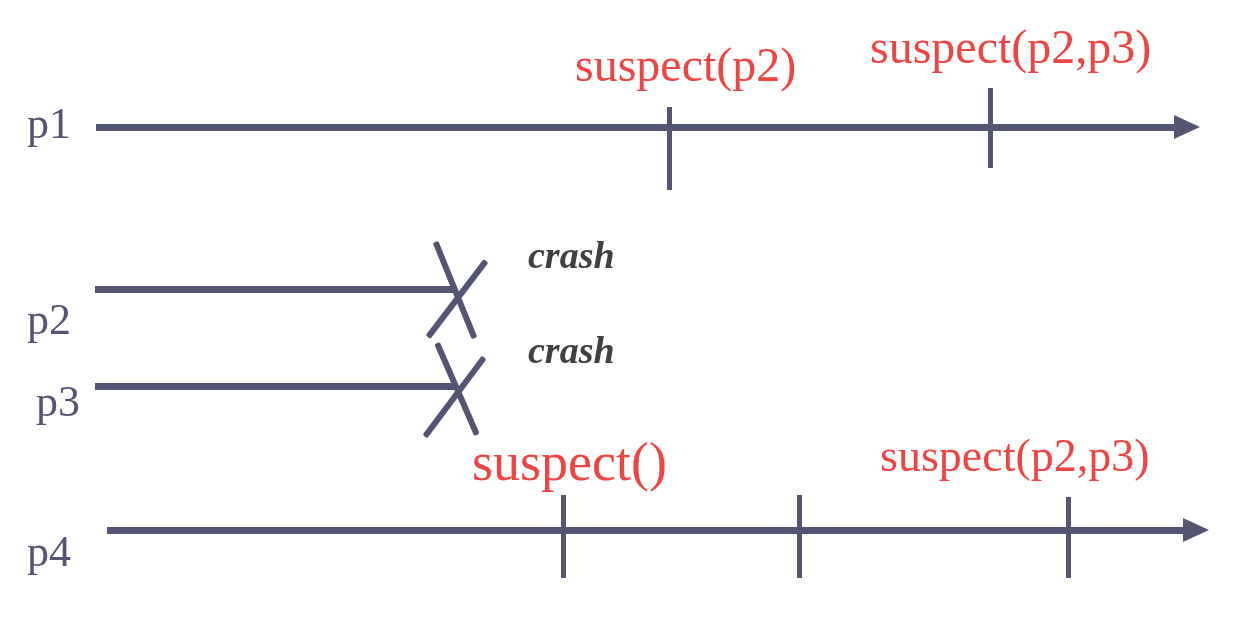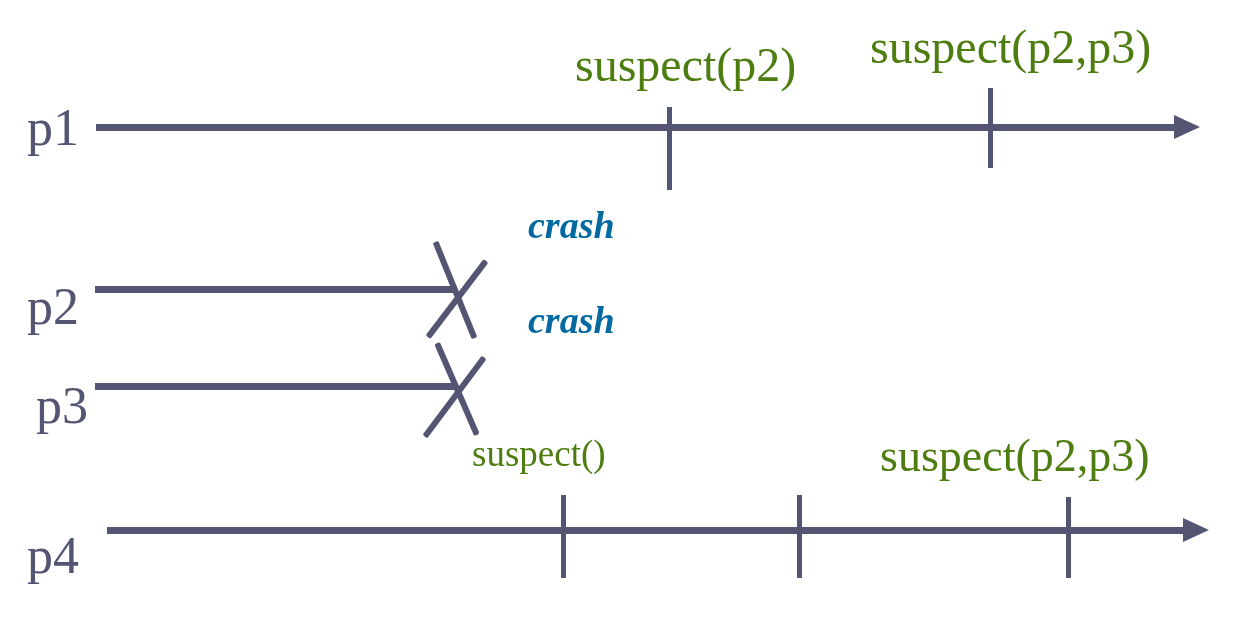--- a/index.html
+++ b/index.html
@@ -34,68 +34,69 @@
     border-left: 26px solid #545473;
   }
   .xstroke {
     position: absolute;
     height: 6px;
     background: #545473;
     border-radius: 2px;
   }
   .plabel {
     position: absolute;
-    font-size: 52px;
+    font-size: 44px;
     line-height: 1;
     color: #545473;
     white-space: nowrap;
   }
   .suspect {
     position: absolute;
     line-height: 1;
-    color: #4d7c0f;
+    color: #ef4444;
     white-space: nowrap;
   }
   .crash {
     position: absolute;
     font-size: 38px;
     font-weight: bold;
     font-style: italic;
     line-height: 1;
-    color: #0369a1;
+    color: #404040;
     white-space: nowrap;
+    margin-top: 30px;
   }
 </style>
 </head>
 <body>
 
 <div class="canvas">
 
   <span class="plabel" style="left:27px; top:102px;">p1</span>
   <div class="hline" style="left:96px; top:124px; width:1080px;"></div>
   <div class="arrowhead" style="left:1174px; top:115px;"></div>
   <div class="tick" style="left:667px; top:107px; height:83px;"></div>
   <div class="tick" style="left:988px; top:88px; height:80px;"></div>
   <span class="suspect" style="left:575px; top:41px; font-size:48px;">suspect(p2)</span>
   <span class="suspect" style="left:870px; top:23px; font-size:48px;">suspect(p2,p3)</span>
 
-  <span class="plabel" style="left:27px; top:281px;">p2</span>
+  <span class="plabel" style="left:27px; top:298px;">p2</span>
   <div class="hline" style="left:95px; top:286px; width:362px;"></div>
   <div class="xstroke" style="left:403px; top:287px; width:104px; transform:rotate(67.9deg);"></div>
   <div class="xstroke" style="left:409px; top:296px; width:96px; transform:rotate(127.3deg);"></div>
   <span class="crash" style="left:528px; top:206px;">crash</span>
 
   <span class="plabel" style="left:36px; top:380px;">p3</span>
   <div class="hline" style="left:95px; top:383px; width:362px;"></div>
   <div class="xstroke" style="left:407px; top:386px; width:100px; transform:rotate(66.5deg);"></div>
   <div class="xstroke" style="left:405px; top:394px; width:99px; transform:rotate(126.8deg);"></div>
   <span class="crash" style="left:528px; top:301px;">crash</span>
 
   <span class="plabel" style="left:27px; top:530px;">p4</span>
   <div class="hline" style="left:107px; top:527px; width:1078px;"></div>
   <div class="arrowhead" style="left:1183px; top:518px;"></div>
   <div class="tick" style="left:561px; top:495px; height:83px;"></div>
   <div class="tick" style="left:797px; top:495px; height:83px;"></div>
   <div class="tick" style="left:1066px; top:497px; height:81px;"></div>
-  <span class="suspect" style="left:472px; top:435px; font-size:37px;">suspect()</span>
+  <span class="suspect" style="left:472px; top:435px; font-size:54px;">suspect()</span>
   <span class="suspect" style="left:880px; top:433px; font-size:46px;">suspect(p2,p3)</span>
 
 </div>
 
 </body></html>

